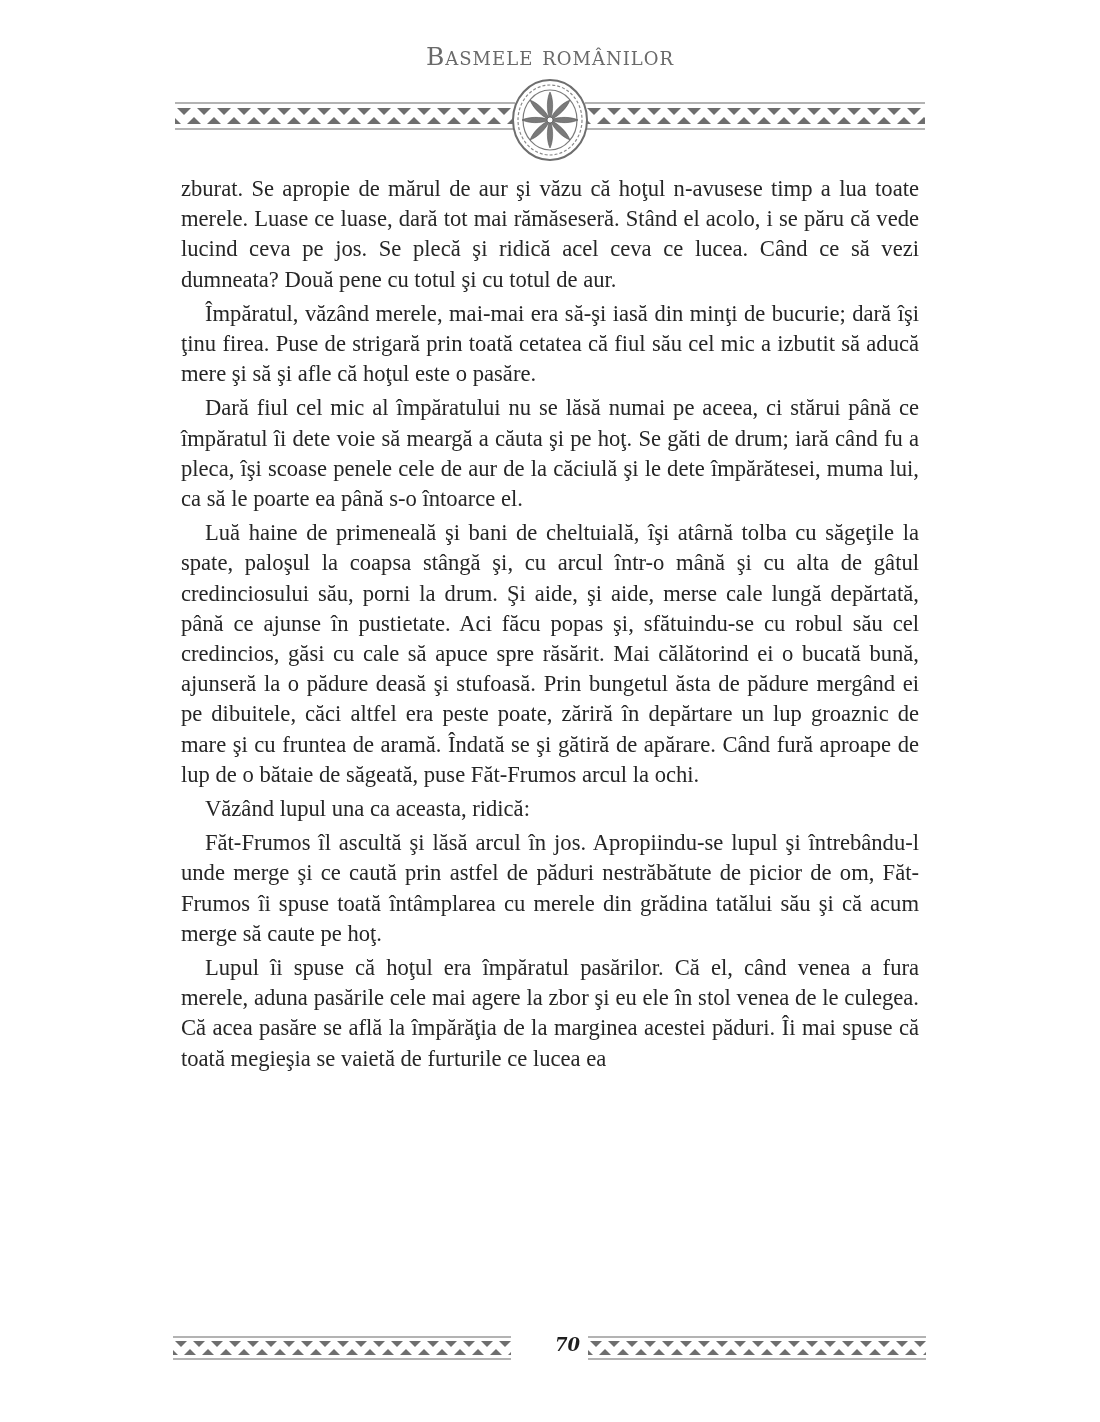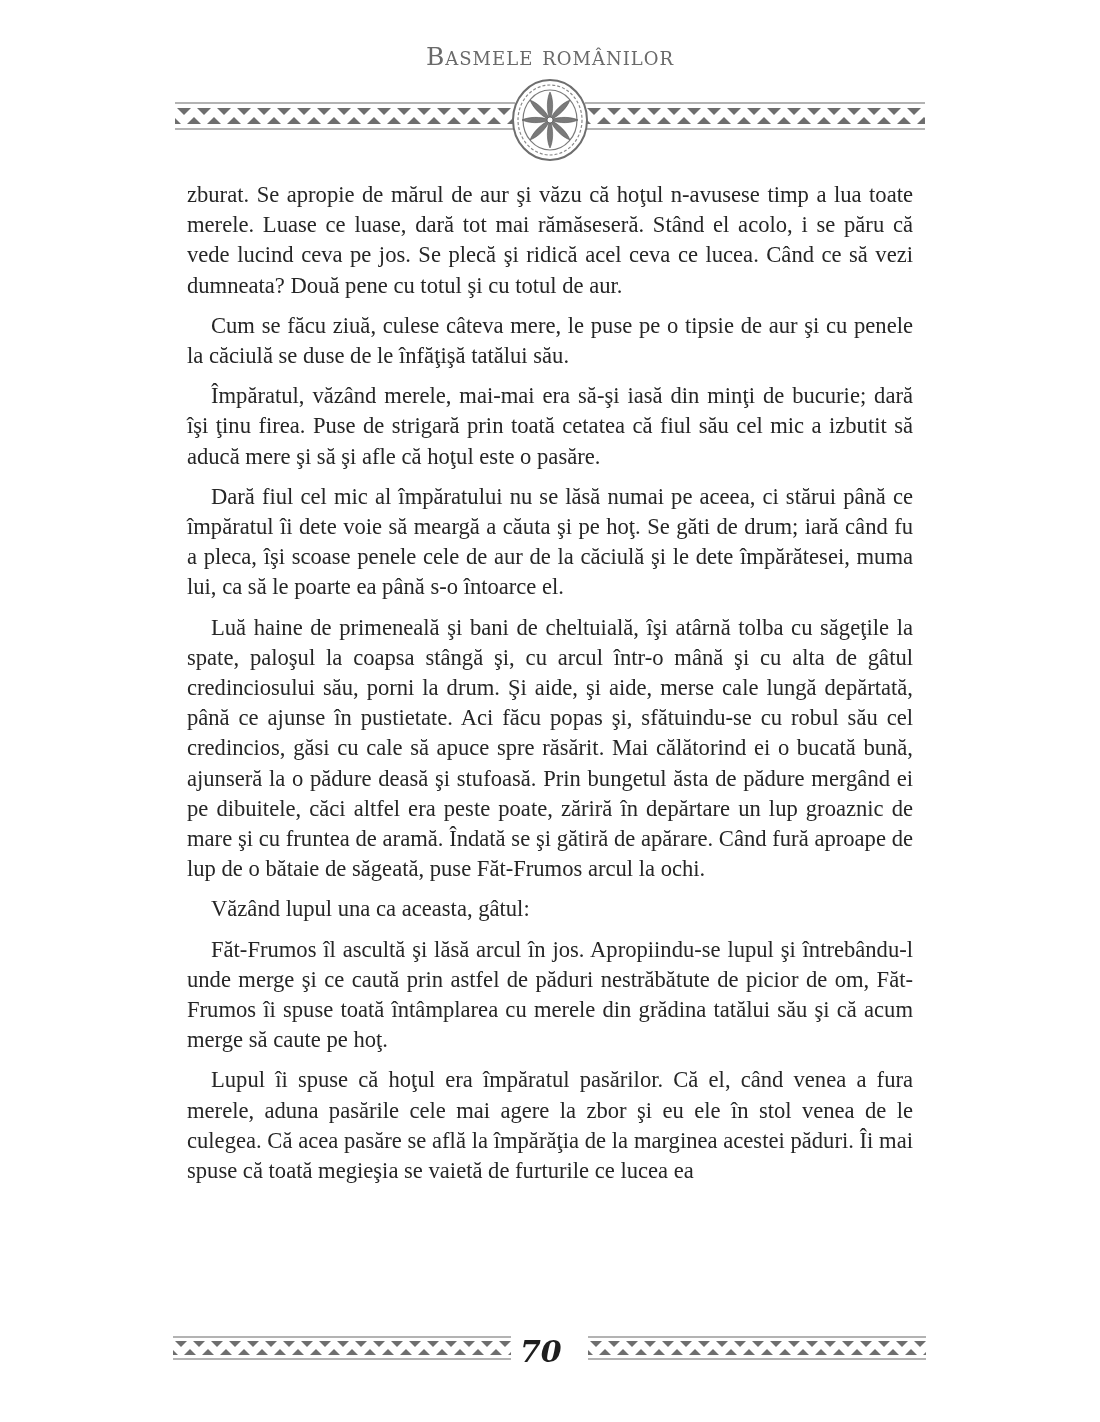--- a/index.html
+++ b/index.html
@@ -17,26 +17,26 @@
 
   .rosette { position: absolute; left: 510px; top: 78px; width: 80px; height: 84px; }
   .rosette svg { width: 100%; height: 100%; display: block; }
 
   .body-text {
     position: absolute; left: 177px; top: 170px; width: 746px;
     font-family: "Liberation Serif", "DejaVu Serif", serif;
     font-size: 22.6px; line-height: 30.2px; color: #262626;
     text-align: justify; hyphens: manual;
   }
-  .body-text p { margin: 10px; text-indent: 0; }
+  .body-text p { margin: 4px; text-indent: 0; }
   .body-text p.indent { text-indent: 24px; }
 
   .page-number {
-    position: absolute; left: 520px; width: 60px; top: 1334px; text-align: left;
-    font-family: "DejaVu Serif", serif; font-size: 30px; font-style: italic; font-weight: bold;
+    position: absolute; left: 520px; width: 60px; top: 1334px; text-align: right;
+    font-family: "DejaVu Serif", serif; font-size: 18px; font-style: italic; font-weight: bold;
     color: #1e1e1e;
   }
 </style>
 </head>
 <body>
 
 <div class="page">
 
   <div class="running-head">Basmele românilor</div>
 
@@ -77,25 +77,24 @@
         <path d="M40 42 C36 32 37 20 40 14 C43 20 44 32 40 42Z" transform="rotate(225 40 42)"></path>
         <path d="M40 42 C36 32 37 20 40 14 C43 20 44 32 40 42Z" transform="rotate(270 40 42)"></path>
         <path d="M40 42 C36 32 37 20 40 14 C43 20 44 32 40 42Z" transform="rotate(315 40 42)"></path>
       </g>
       <circle cx="40" cy="42" r="3" fill="#fff" stroke="#555" stroke-width="0.8"></circle>
     </svg>
   </div>
 
   <div class="body-text">
     <p>zburat. Se apropie de mărul de aur şi văzu că hoţul n-avusese timp a lua toate merele. Luase ce luase, dară tot mai rămăseseră. Stând el acolo, i se păru că vede lucind ceva pe jos. Se plecă şi ridică acel ceva ce lucea. Când ce să vezi dumneata? Două pene cu totul şi cu totul de aur.</p>
-    <p class="indent">Cum se făcu ziuă, culese câteva mere, le puse pe o tipsie de aur şi cu penele la căciulă se duse de le înfăţişă tatălui său.</p>
     <p class="indent">Împăratul, văzând merele, mai-mai era să-şi iasă din minţi de bucurie; dară îşi ţinu firea. Puse de strigară prin toată cetatea că fiul său cel mic a izbutit să aducă mere şi să şi afle că hoţul este o pasăre.</p>
     <p class="indent">Dară fiul cel mic al împăratului nu se lăsă numai pe aceea, ci stărui până ce împăratul îi dete voie să meargă a căuta şi pe hoţ. Se găti de drum; iară când fu a pleca, îşi scoase penele cele de aur de la căciulă şi le dete împărătesei, muma lui, ca să le poarte ea până s-o întoarce el.</p>
     <p class="indent">Luă haine de primeneală şi bani de cheltuială, îşi atârnă tolba cu săge­ţile la spate, paloşul la coapsa stângă şi, cu arcul într-o mână şi cu alta de gâtul credinciosului său, porni la drum. Şi aide, şi aide, merse cale lungă depărtată, până ce ajunse în pustietate. Aci făcu popas şi, sfă­tuindu-se cu robul său cel credincios, găsi cu cale să apuce spre răsărit. Mai călătorind ei o bucată bună, ajunseră la o pădure deasă şi stufoasă. Prin bungetul ăsta de pădure mergând ei pe dibuitele, căci altfel era peste poate, zăriră în depărtare un lup groaznic de mare şi cu fruntea de aramă. Îndată se şi gătiră de apărare. Când fură aproape de lup de o bătaie de săgeată, puse Făt-Frumos arcul la ochi.</p>
-    <p class="indent">Văzând lupul una ca aceasta, gâtul:</p>
+    <p class="indent">Văzând lupul una ca aceasta, ridică:</p>
     <p class="indent">Făt-Frumos îl ascultă şi lăsă arcul în jos. Apropiindu-se lupul şi între­bându-l unde merge şi ce caută prin astfel de păduri nestrăbătute de picior de om, Făt-Frumos îi spuse toată întâmplarea cu merele din grădina tatălui său şi că acum merge să caute pe hoţ.</p>
     <p class="indent">Lupul îi spuse că hoţul era împăratul pasărilor. Că el, când venea a fura merele, aduna pasările cele mai agere la zbor şi eu ele în stol venea de le culegea. Că acea pasăre se află la împărăţia de la marginea acestei păduri. Îi mai spuse că toată megieşia se vaietă de furturile ce lucea ea</p>
   </div>
 
   <div class="band" style="left:173px; top:1334px; width:338px; height:28px;">
     <svg viewBox="0 0 338 28" preserveAspectRatio="none">
       <defs>
         <pattern id="triBot" x="0" y="0" width="18" height="28" patternUnits="userSpaceOnUse">
           <polygon points="2,7 14,7 8,13" fill="#6e6e6e"></polygon>
           <polygon points="11,21 23,21 17,15" fill="#6e6e6e"></polygon>

